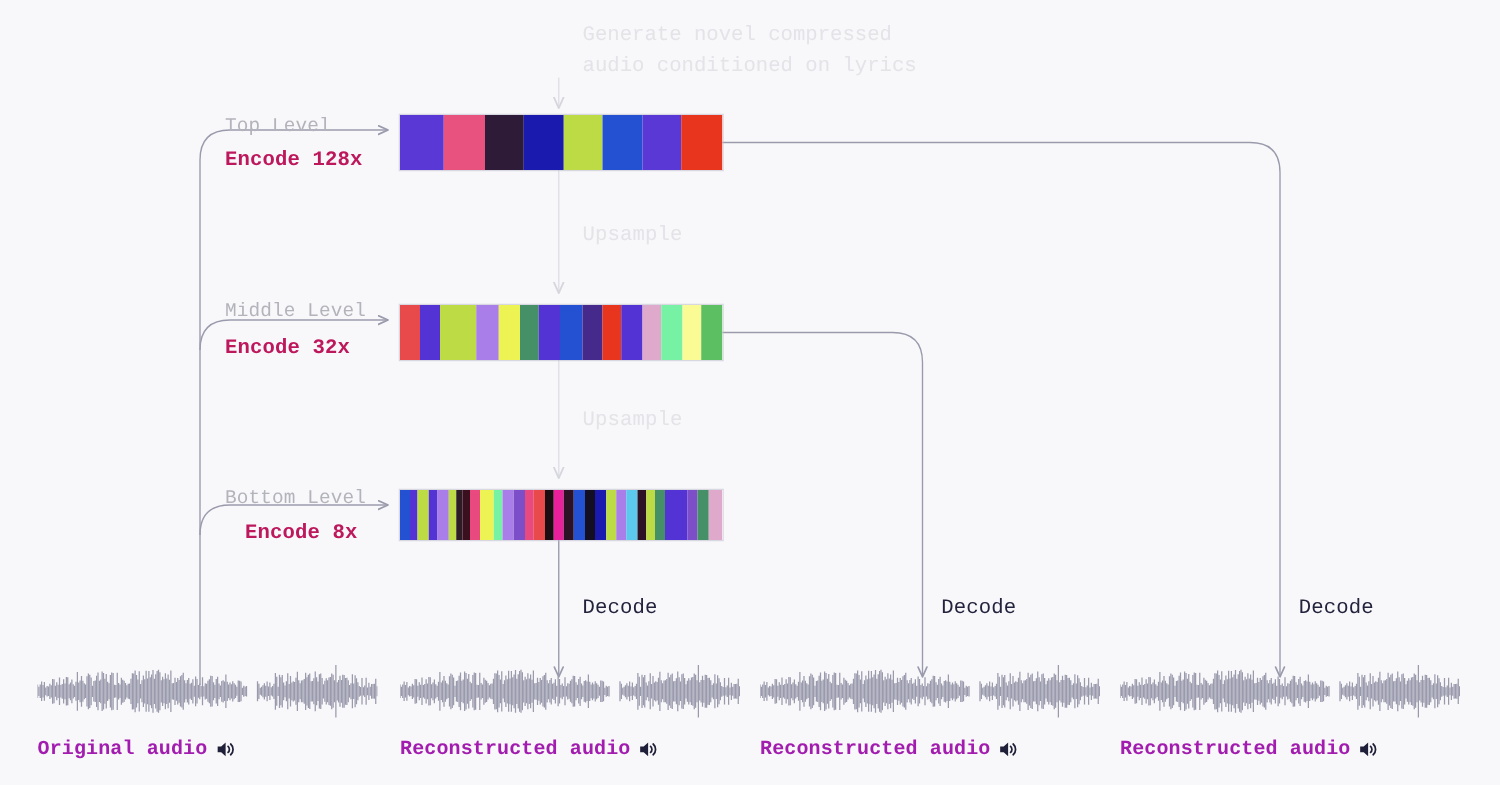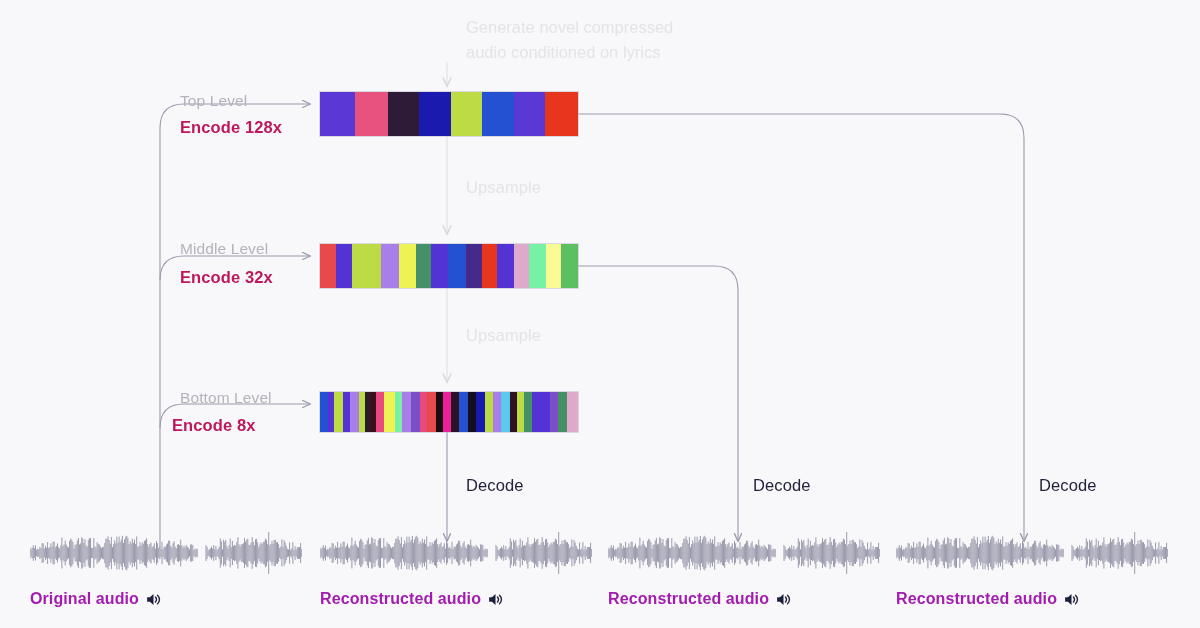--- a/index.html
+++ b/index.html
@@ -11,20 +11,21 @@
     height: 628px;
     background: #f8f8fa;
     font-family: "Liberation Sans", sans-serif;
     overflow: hidden;
     position: relative;
   }
   #stage {
     position: relative;
     width: 1073px;
     height: 628px;
+    font-family: Liberation Mono, monospace;
   }
   #wires {
     position: absolute;
     left: 0;
     top: 0;
     width: 1200px;
     height: 628px;
     pointer-events: none;
   }
 
@@ -141,21 +142,21 @@
   <div class="lbl lbl-faint" style="left:466px; top:178px;">Upsample</div>
   <div class="lbl lbl-faint" style="left:466px; top:326px;">Upsample</div>
 
   <div class="lbl lbl-level" style="left:180px; top:92px;">Top Level</div>
   <div class="lbl lbl-encode" style="left:180px; top:118px;">Encode 128x</div>
 
   <div class="lbl lbl-level" style="left:180px; top:240px;">Middle Level</div>
   <div class="lbl lbl-encode" style="left:180px; top:268px;">Encode 32x</div>
 
   <div class="lbl lbl-level" style="left:180px; top:389px;">Bottom Level</div>
-  <div class="lbl lbl-encode" style="left:172px; top:416px;">Encode 8x</div>
+  <div class="lbl lbl-encode" style="left:196px; top:416px;">Encode 8x</div>
 
   <div class="codebar" id="bar-top" style="left:320px; top:92px; width:258px; height:44px;">
       <span style="background: rgb(90, 56, 214); width: 13.7405%;"></span>
       <span style="background: rgb(232, 82, 127); width: 12.5954%;"></span>
       <span style="background: rgb(45, 27, 56); width: 12.2137%;"></span>
       <span style="background: rgb(26, 26, 174); width: 12.2137%;"></span>
       <span style="background: rgb(188, 219, 69); width: 12.2137%;"></span>
       <span style="background: rgb(36, 80, 210); width: 12.2137%;"></span>
       <span style="background: rgb(90, 56, 214); width: 12.2137%;"></span>
       <span style="background: rgb(232, 53, 29); width: 12.5954%;"></span>

